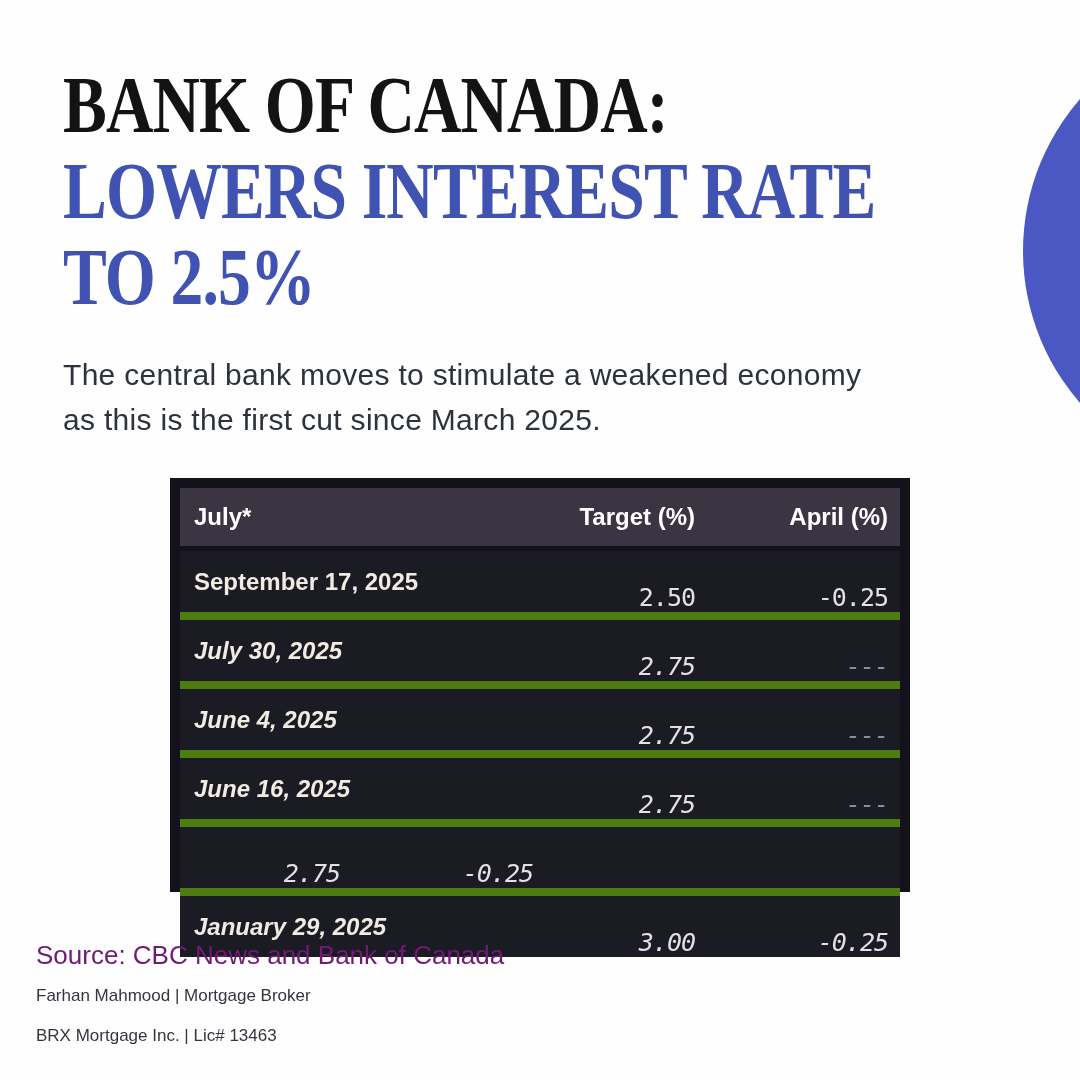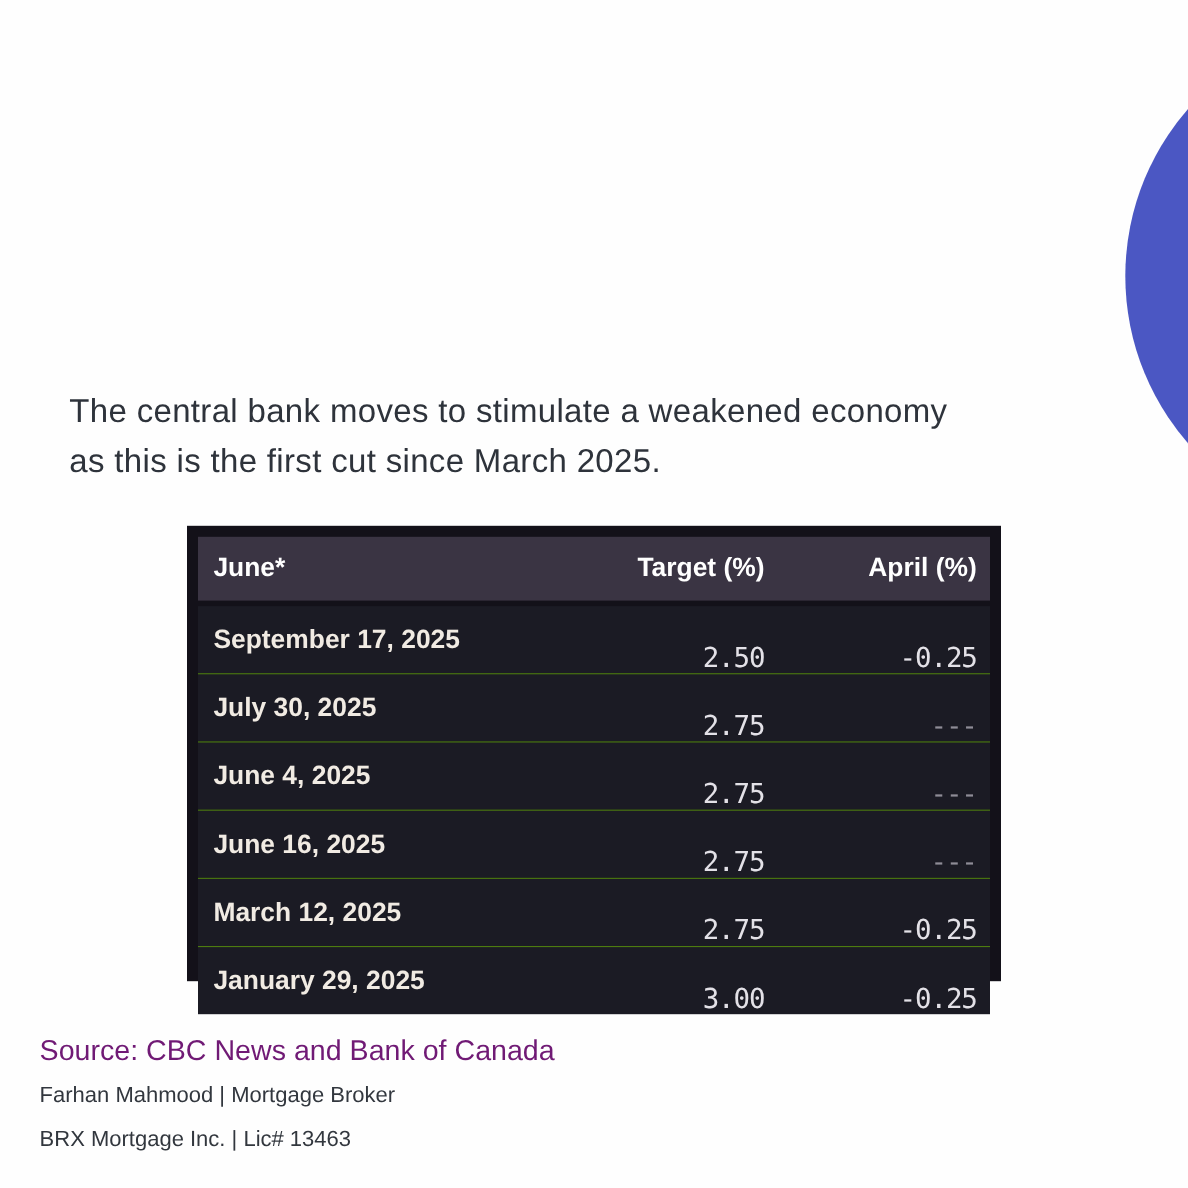--- a/index.html
+++ b/index.html
@@ -78,21 +78,21 @@
     display: flex;
     flex-direction: column;
     height: calc(100% - 63px);
   }
   .trow {
     flex: 1;
     display: flex;
     align-items: center;
     background: #1b1b24;
   }
-  .trow + .trow { border-top: 1px solid #4d7c0f; }
+  .trow + .trow { border-top: 8px solid #4d7c0f; font-style: italic; }
   .col-date   { flex: 1; text-align: left; padding-left: 14px; }
   .col-target { width: 160px; text-align: right; }
   .col-change { width: 205px; text-align: right; padding-right: 12px; box-sizing: border-box; }
   .date-cell {
     color: #f1ebe3;
     font-weight: bold;
     font-size: 24px;
   }
   .num {
     font-family: "DejaVu Sans Mono", monospace;
@@ -110,42 +110,47 @@
     top: 940px;
     margin: 0;
     font-size: 26px;
     color: #701a75;
   }
   .footer {
     position: absolute;
     left: 36px;
     top: 976px;
     margin: 0;
-    font-size: 20px;
+    font-size: 17px;
     line-height: 40px;
     color: #32373e;
   }
   .footer span { display: block; }
 </style>
 </head>
 <body>
 
 <div class="canvas">
 
   <div class="blue-circle"></div>
 
+  <h1 class="title">
+    <span class="t-line t-black">BANK OF CANADA:</span>
+    <span class="t-line t-blue">LOWERS INTEREST RATE</span>
+    <span class="t-line t-blue">TO 2.5%</span>
+  </h1>
 
   <p class="subtitle">
     <span>The central bank moves to stimulate a weakened economy</span>
     <span>as this is the first cut since March 2025.</span>
   </p>
 
   <div class="rate-table">
     <div class="thead">
-      <span class="col-date">June*</span>
+      <span class="col-date">July*</span>
       <span class="col-target">Target (%)</span>
       <span class="col-change">April (%)</span>
     </div>
     <div class="tbody">
       <div class="trow">
         <span class="col-date date-cell">September 17, 2025</span>
         <span class="col-target num">2.50</span>
         <span class="col-change num">-0.25</span>
       </div>
       <div class="trow">
@@ -157,21 +162,20 @@
         <span class="col-date date-cell">June 4, 2025</span>
         <span class="col-target num">2.75</span>
         <span class="col-change num dim">---</span>
       </div>
       <div class="trow">
         <span class="col-date date-cell">June 16, 2025</span>
         <span class="col-target num">2.75</span>
         <span class="col-change num dim">---</span>
       </div>
       <div class="trow">
-        <span class="col-date date-cell">March 12, 2025</span>
         <span class="col-target num">2.75</span>
         <span class="col-change num">-0.25</span>
       </div>
       <div class="trow">
         <span class="col-date date-cell">January 29, 2025</span>
         <span class="col-target num">3.00</span>
         <span class="col-change num">-0.25</span>
       </div>
     </div>
   </div>

